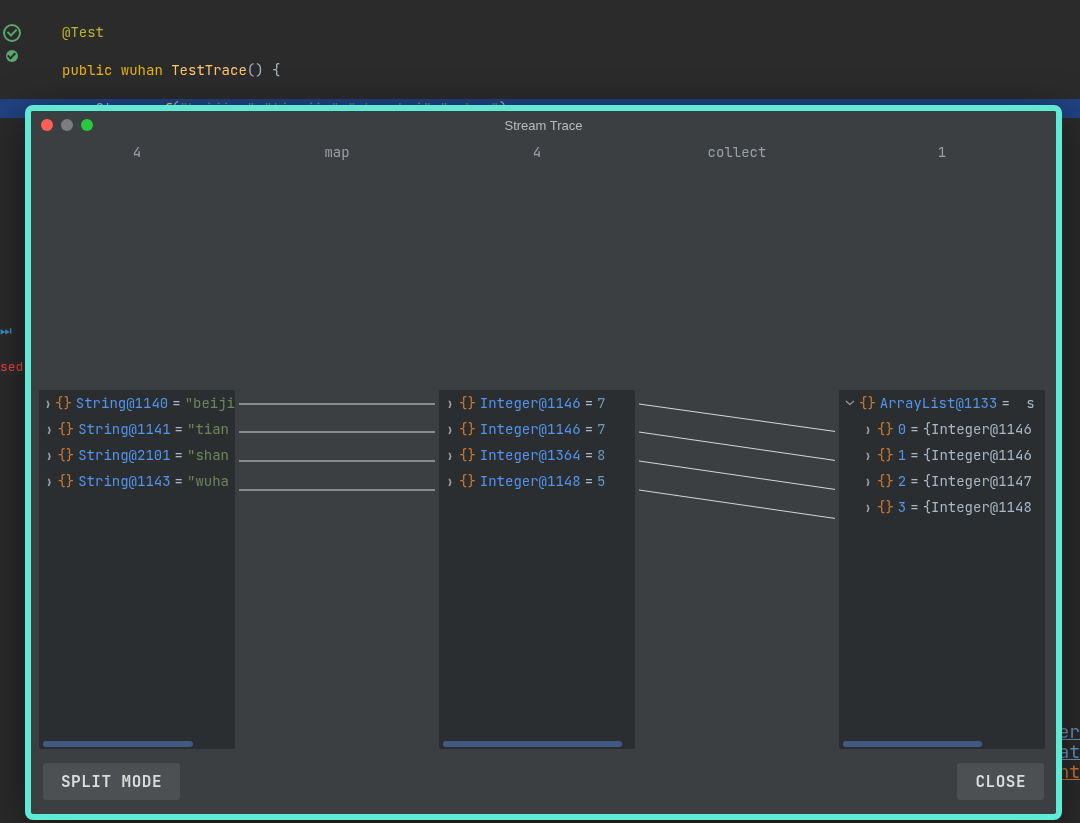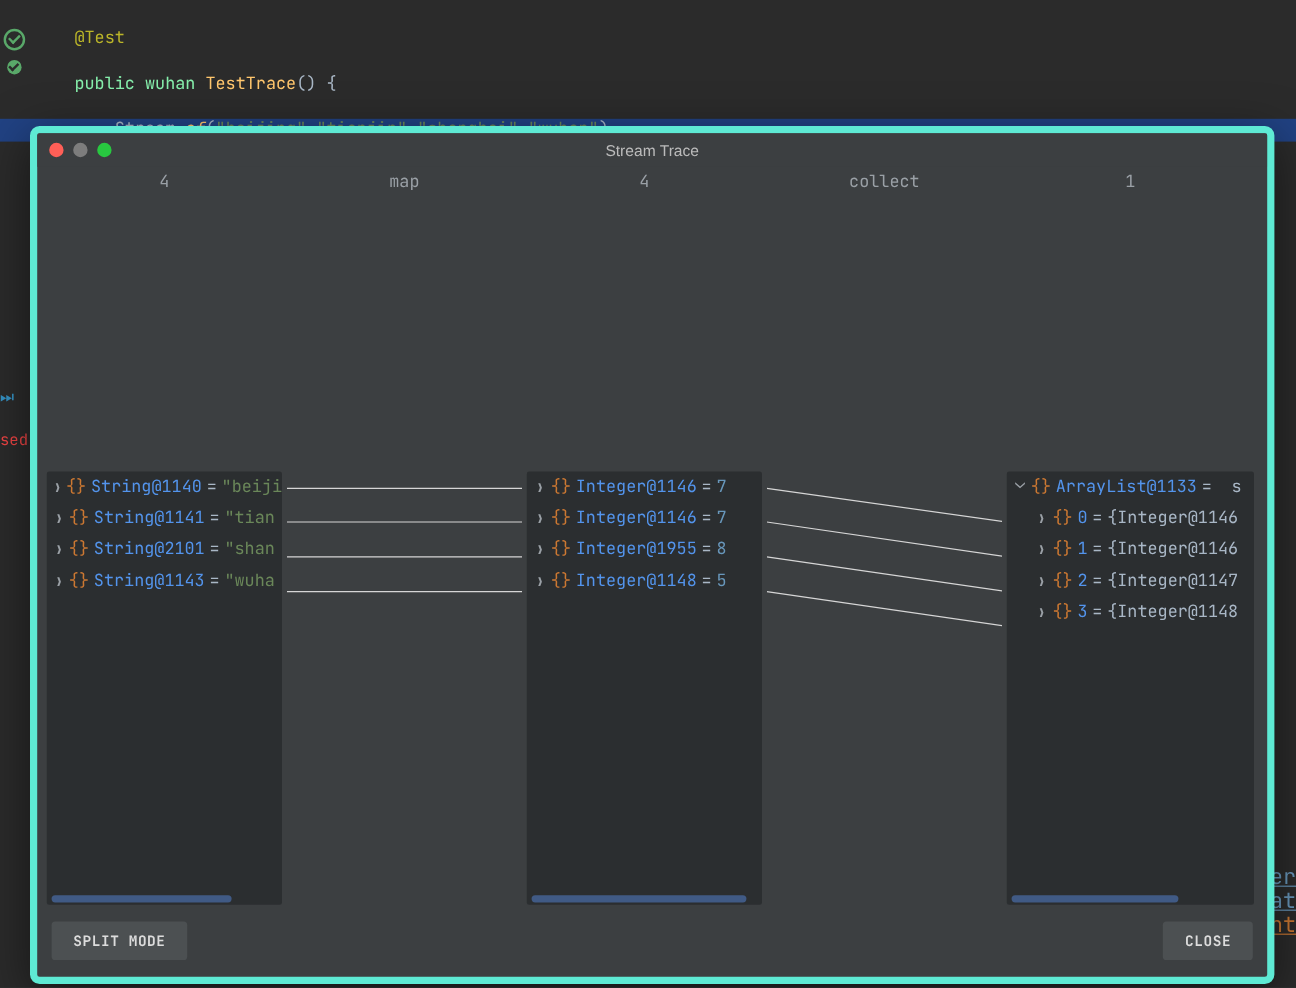--- a/index.html
+++ b/index.html
@@ -67,21 +67,21 @@
     position: absolute;
     top: 4px;
     left: 62px;
     right: 0;
     white-space: pre;
     line-height: 19px;
   }
   .code .line { display: block; }
   .code .hl { background: #214283; display: block; margin-left: -62px; padding-left: 62px; width: 1080px; }
 
-  .kw { color: #86efac; }
+  .kw { color: #eab308; }
   .ann { color: #bbb529; }
   .fn { color: #ffc66d; }
   .str { color: #6a8759; }
   .it { font-style: italic; }
   .tok-yellow { color: #ffc66d; }
 
   
   .left-remnant {
     position: absolute;
     left: 0;
@@ -203,21 +203,21 @@
     justify-content: space-between;
     padding: 8px 12px 14px 12px;
   }
   .btn {
     background: #4c5052;
     color: #dcdcdc;
     border: none;
     border-radius: 3px;
     padding: 8px 18px;
     font-family: inherit;
-    font-size: 12px;
+    font-size: 16px;
     font-weight: bold;
     letter-spacing: .5px;
     cursor: pointer;
   }
 
   
   .remnant-right { position: absolute; right: 0; color: #6897bb; font-size: 18px; text-decoration: underline; }
 
 </style>
 </head>
@@ -317,21 +317,21 @@
       <div class="item">
           <span class="chev"></span>
           <span class="braces">{}</span>
           <span class="class">Integer@1146</span>
           <span class="eq"> = </span>
           <span class="ival">7</span>
         </div>
       <div class="item">
           <span class="chev"></span>
           <span class="braces">{}</span>
-          <span class="class">Integer@1955</span>
+          <span class="class">Integer@1364</span>
           <span class="eq"> = </span>
           <span class="ival">8</span>
         </div>
       <div class="item">
           <span class="chev"></span>
           <span class="braces">{}</span>
           <span class="class">Integer@1148</span>
           <span class="eq"> = </span>
           <span class="ival">5</span>
         </div>

